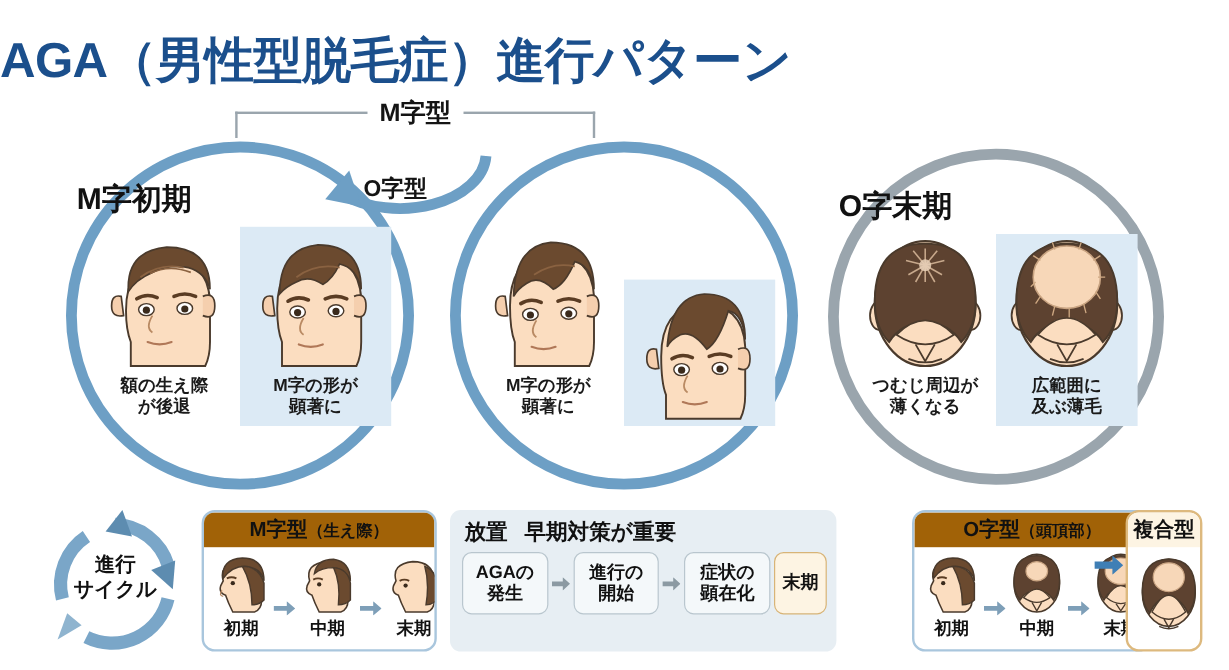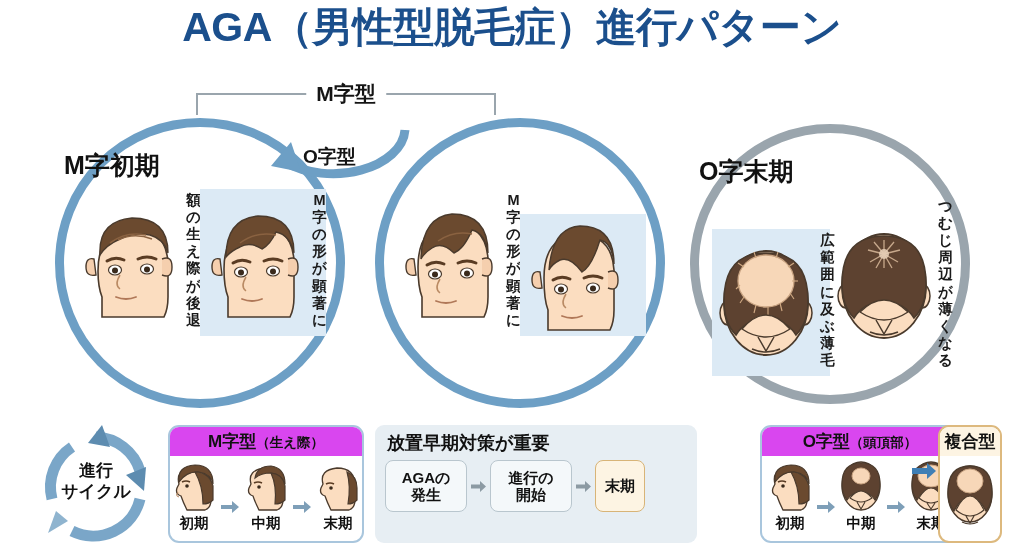--- a/index.html
+++ b/index.html
@@ -6,22 +6,21 @@
   html, body {
     width: 1024px; height: 558px;
     background: #ffffff;
     font-family: "Liberation Sans", "DejaVu Sans", sans-serif;
     overflow: hidden;
   }
   #root { position: relative; width: 1024px; height: 558px; background: #fff; }
 
   
   .title {
-    position: absolute; top: 0; left: 0; width: 1024px;
-    text-align: center;
+    position: absolute; top: 23px; left: 0; width: 1024px;
     font-size: 41px; font-weight: bold;
     color: #1b4f8c;
     letter-spacing: -0.5px;
     white-space: nowrap;
   }
 
   
   .bracket { position: absolute; left: 196px; top: 93px; width: 300px; height: 26px; }
   .bracket .hline {
     position: absolute; top: 0; left: 0; width: 100%; height: 2px; background: #9aa5ad;
@@ -57,21 +56,21 @@
 
   .circle-title {
     position: absolute; top: 22px; left: 0; width: 100%;
     text-align: left; font-size: 25px; font-weight: bold; color: #111; white-space: nowrap;
   }
 
   .pair {
     position: absolute; top: 62px; left: 50%; transform: translateX(-50%);
     display: flex; gap: 0px; align-items: flex-end;
   }
-  .panel { width: 126px; display: flex; flex-direction: row; align-items: center; }
+  .panel { width: 126px; display: flex; flex-direction: column; align-items: center; }
   .panel.tinted { background: #dceaf5; }
   .panel .art { height: 122px; display: flex; align-items: flex-end; justify-content: center; }
   .panel .cap {
     font-size: 14.5px; font-weight: bold; color: #1a1a1a; line-height: 1.18;
     text-align: center; padding: 3px 0 7px; white-space: pre-line;
   }
   .circle.c3 .panel { width: 118px; }
   .circle.c3 .panel .art { height: 116px; }
 
   
@@ -83,37 +82,37 @@
     position: absolute; left: 0; top: 38px; width: 140px; text-align: center;
     font-size: 17px; font-weight: bold; color: #111; line-height: 1.22;
     white-space: pre-line;
   }
 
   .card {
     position: absolute; background: #fff; border: 2px solid #a9c6dd; border-radius: 11px;
     overflow: hidden;
   }
   .card-head {
-    background: #d946ef; text-align: center;
+    background: #a16207; text-align: center;
     font-size: 17px; font-weight: bold; color: #111;
     padding: 3px 0 3px; white-space: nowrap;
   }
   .card-head .sm { font-size: 13.5px; }
-  .stage-row { display: flex; align-items: flex-end; justify-content: center; gap: 2px; padding: 4px 6px 2px; }
+  .stage-row { display: flex; align-items: flex-end; gap: 2px; padding: 4px 6px 2px; }
   .stage { display: flex; flex-direction: column; align-items: center; width: 56px; }
   .stage .art { height: 52px; display: flex; align-items: flex-end; justify-content: center; }
   .stage .lab { font-size: 14.5px; font-weight: bold; color: #111; padding-top: 2px; }
   .arrow-s { width: 20px; height: 52px; display: flex; align-items: center; justify-content: center; }
 
   
   .neglect {
     position: absolute; left: 375px; top: 10px; width: 322px; height: 118px;
     background: #e7eef3; border-radius: 9px;
   }
-  .neglect .hdr { display: flex; align-items: center; padding: 6px 0 0 12px; }
+  .neglect .hdr { display: flex; align-items: center; padding: 6px 0 0 12px; gap: 14px; }
   .neglect .hdr .h1 { font-size: 18px; font-weight: bold; color: #111; }
   .neglect .hdr .h2 { font-size: 18px; font-weight: bold; color: #111; }
   .flow { display: flex; align-items: center; padding: 5px 8px 0 10px; gap: 3px; }
   .fbox {
     background: #f4f8fa; border: 1.6px solid #b9c6ce; border-radius: 8px;
     width: 82px; height: 52px;
     display: flex; align-items: center; justify-content: center; text-align: center;
     font-size: 15px; font-weight: bold; color: #111; line-height: 1.16; white-space: pre-line;
   }
   .fbox.last {
@@ -243,20 +242,50 @@
             </g>
           </svg>
         </div>
       </div>
     </div>
   </div>
 
   <div class="circle c3">
     <div class="circle-title">O字末期</div>
     <div class="pair">
+      <div class="panel">
+        <div class="art">
+          <svg width="108" height="116" viewBox="0 0 108 116">
+            <g>
+              <ellipse cx="16" cy="68" rx="8" ry="12" fill="#fbddc0" stroke="#4a3a2c" stroke-width="1.5"></ellipse>
+              <ellipse cx="92" cy="68" rx="8" ry="12" fill="#fbddc0" stroke="#4a3a2c" stroke-width="1.5"></ellipse>
+              <ellipse cx="54" cy="58" rx="42" ry="52" fill="#fbddc0" stroke="#4a3a2c" stroke-width="1.8"></ellipse>
+              <path d="M12,56 Q12,8 54,8 Q96,8 96,56 Q96,78 84,90 Q74,74 54,74 Q34,74 24,90 Q12,78 12,56 Z" fill="#5d4230" stroke="#4a3a2c" stroke-width="1.6"></path>
+              <path d="M30,84 Q42,72 54,72 Q66,72 78,84 Q66,92 54,92 Q42,92 30,84 Z" fill="#fbddc0" stroke="#4a3a2c" stroke-width="1.4"></path>
+              <g stroke="#c8a98c" stroke-width="1.3">
+                <line x1="54" y1="26" x2="54" y2="12"></line>
+                  <line x1="54" y1="26" x2="64" y2="14"></line>
+                <line x1="54" y1="26" x2="44" y2="14"></line>
+                  <line x1="54" y1="26" x2="70" y2="22"></line>
+                <line x1="54" y1="26" x2="38" y2="22"></line>
+                  <line x1="54" y1="26" x2="68" y2="34"></line>
+                <line x1="54" y1="26" x2="40" y2="34"></line>
+                  <line x1="54" y1="26" x2="54" y2="40"></line>
+                <line x1="54" y1="26" x2="62" y2="40"></line>
+                  <line x1="54" y1="26" x2="46" y2="40"></line>
+              </g>
+              <circle cx="54" cy="26" r="5" fill="#e8d0b8" opacity="0.85"></circle>
+              <path d="M46,92 L54,106 L62,92" fill="none" stroke="#4a3a2c" stroke-width="1.5"></path>
+              <path d="M40,104 Q54,110 68,104" fill="none" stroke="#4a3a2c" stroke-width="1.5"></path>
+            </g>
+          </svg>
+        </div>
+        <div class="cap">つむじ周辺が
+薄くなる</div>
+      </div>
       <div class="panel tinted">
         <div class="art">
           <svg width="108" height="116" viewBox="0 0 108 116">
             <g>
               <ellipse cx="16" cy="68" rx="8" ry="12" fill="#fbddc0" stroke="#4a3a2c" stroke-width="1.5"></ellipse>
               <ellipse cx="92" cy="68" rx="8" ry="12" fill="#fbddc0" stroke="#4a3a2c" stroke-width="1.5"></ellipse>
               <ellipse cx="54" cy="58" rx="42" ry="52" fill="#fbddc0" stroke="#4a3a2c" stroke-width="1.8"></ellipse>
               <path d="M12,56 Q12,8 54,8 Q96,8 96,56 Q96,78 84,90 Q74,74 54,74 Q34,74 24,90 Q12,78 12,56 Z" fill="#5d4230" stroke="#4a3a2c" stroke-width="1.6"></path>
               <ellipse cx="54" cy="36" rx="28" ry="26" fill="#f7d7b8" stroke="#c9a482" stroke-width="1.3"></ellipse>
               <g stroke="#cfa983" stroke-width="1.1">
@@ -274,50 +303,20 @@
               </g>
               <path d="M30,84 Q42,70 54,70 Q66,70 78,84 Q66,92 54,92 Q42,92 30,84 Z" fill="#fbddc0" stroke="#4a3a2c" stroke-width="1.4"></path>
               <path d="M46,92 L54,106 L62,92" fill="none" stroke="#4a3a2c" stroke-width="1.5"></path>
               <path d="M40,104 Q54,110 68,104" fill="none" stroke="#4a3a2c" stroke-width="1.5"></path>
             </g>
           </svg>
         </div>
         <div class="cap">広範囲に
 及ぶ薄毛</div>
       </div>
-      <div class="panel">
-        <div class="art">
-          <svg width="108" height="116" viewBox="0 0 108 116">
-            <g>
-              <ellipse cx="16" cy="68" rx="8" ry="12" fill="#fbddc0" stroke="#4a3a2c" stroke-width="1.5"></ellipse>
-              <ellipse cx="92" cy="68" rx="8" ry="12" fill="#fbddc0" stroke="#4a3a2c" stroke-width="1.5"></ellipse>
-              <ellipse cx="54" cy="58" rx="42" ry="52" fill="#fbddc0" stroke="#4a3a2c" stroke-width="1.8"></ellipse>
-              <path d="M12,56 Q12,8 54,8 Q96,8 96,56 Q96,78 84,90 Q74,74 54,74 Q34,74 24,90 Q12,78 12,56 Z" fill="#5d4230" stroke="#4a3a2c" stroke-width="1.6"></path>
-              <path d="M30,84 Q42,72 54,72 Q66,72 78,84 Q66,92 54,92 Q42,92 30,84 Z" fill="#fbddc0" stroke="#4a3a2c" stroke-width="1.4"></path>
-              <g stroke="#c8a98c" stroke-width="1.3">
-                <line x1="54" y1="26" x2="54" y2="12"></line>
-                  <line x1="54" y1="26" x2="64" y2="14"></line>
-                <line x1="54" y1="26" x2="44" y2="14"></line>
-                  <line x1="54" y1="26" x2="70" y2="22"></line>
-                <line x1="54" y1="26" x2="38" y2="22"></line>
-                  <line x1="54" y1="26" x2="68" y2="34"></line>
-                <line x1="54" y1="26" x2="40" y2="34"></line>
-                  <line x1="54" y1="26" x2="54" y2="40"></line>
-                <line x1="54" y1="26" x2="62" y2="40"></line>
-                  <line x1="54" y1="26" x2="46" y2="40"></line>
-              </g>
-              <circle cx="54" cy="26" r="5" fill="#e8d0b8" opacity="0.85"></circle>
-              <path d="M46,92 L54,106 L62,92" fill="none" stroke="#4a3a2c" stroke-width="1.5"></path>
-              <path d="M40,104 Q54,110 68,104" fill="none" stroke="#4a3a2c" stroke-width="1.5"></path>
-            </g>
-          </svg>
-        </div>
-        <div class="cap">つむじ周辺が
-薄くなる</div>
-      </div>
     </div>
   </div>
 
   <div class="bottom">
 
     <div class="cycle">
       <svg width="140" height="125" viewBox="0 0 140 125">
         <g fill="none" stroke="#7aa6c8" stroke-width="11" stroke-linecap="butt">
           <path d="M70,14 A48,48 0 0 1 114,48"></path>
           <path d="M114,76 A48,48 0 0 1 46,108"></path>
@@ -398,20 +397,22 @@
               <path d="M0,3.5 L9,3.5 L9,0 L15,5.5 L9,11 L9,7.5 L0,7.5 Z" fill="#8c9aa3"></path>
             </svg>
         </div>
         <div class="fbox">進行の
 開始</div>
         <div class="farrow">
           <svg width="15" height="11" viewBox="0 0 15 11">
               <path d="M0,3.5 L9,3.5 L9,0 L15,5.5 L9,11 L9,7.5 L0,7.5 Z" fill="#8c9aa3"></path>
             </svg>
         </div>
+        <div class="fbox">症状の
+顕在化</div>
         <div class="fbox last">末期</div>
       </div>
     </div>
 
     <div class="card" style="left:712px; top:10px; width:200px; height:118px;margin-left:48px;">
       <div class="card-head">
         <span>O字型</span><span class="sm">（頭頂部）</span>
       </div>
       <div class="stage-row">
         <div class="stage">

